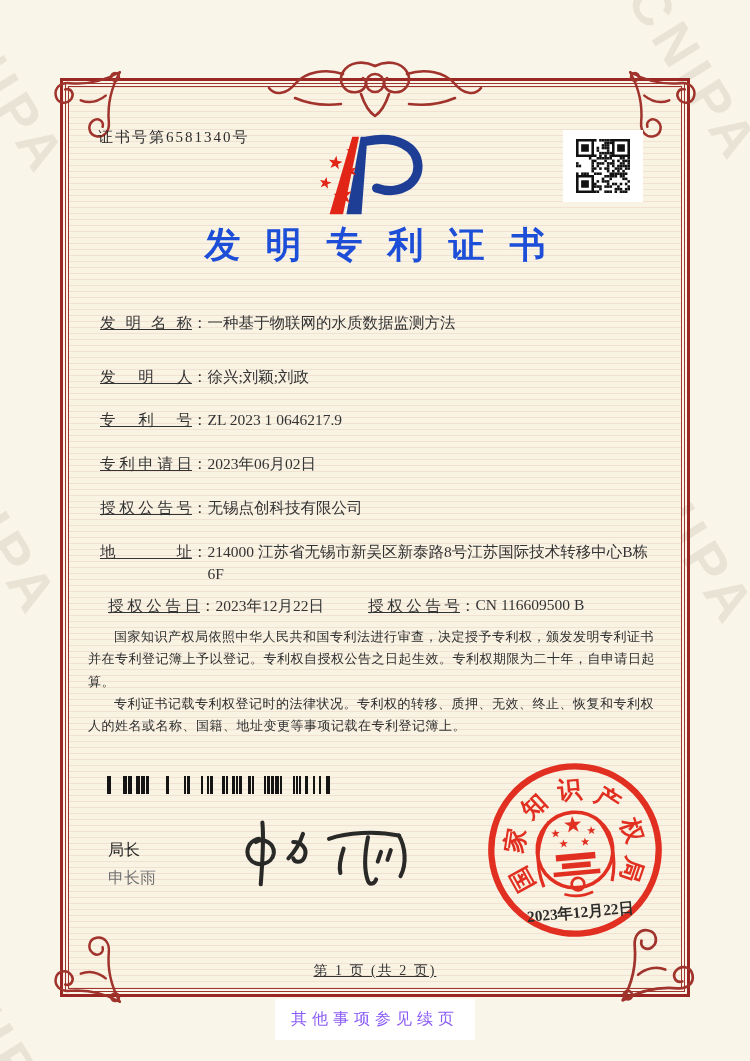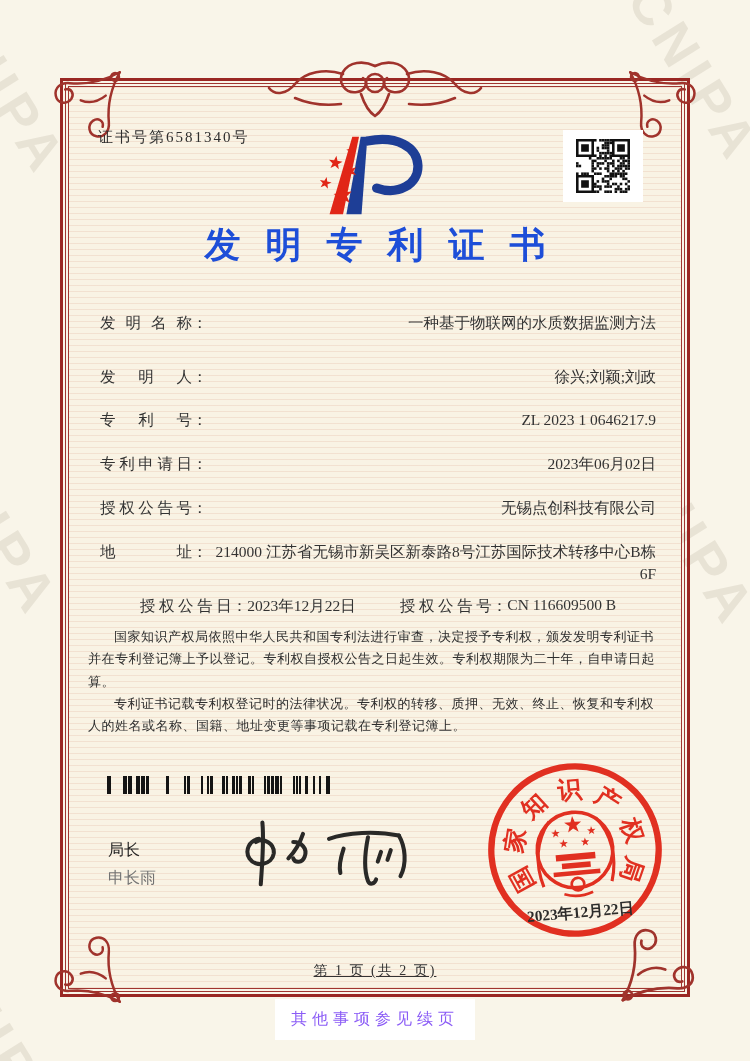--- a/index.html
+++ b/index.html
@@ -36,25 +36,25 @@
   .qr-box { position:absolute; left:563px; top:130px; width:80px; height:72px; background:#ffffff; }
   .qr-box svg { position:absolute; left:13px; top:9px; }
   .title {
     position:absolute; left:0; top:221px; width:750px; text-align:center;
     font-size:36px; font-weight:600; color:#1d4ed8;
     letter-spacing:25px; padding-left:25px;
   }
   
   .fields { position:absolute; left:100px; top:312px; width:556px; font-size:15.5px; color:#333; }
   .field { position:absolute; left:0; display:flex; width:100%; line-height:1.45; }
-  .flabel { display:inline-block; width:92px; text-align:justify; text-align-last:justify; flex:none; }
+  .flabel { display:inline-block; width:92px; text-align:justify; text-align-last:justify; flex:none;text-decoration:underline; }
   .fcolon { flex:none; }
-  .fvalue { flex:1;text-align:right; }
+  .fvalue { flex:1; }
   .f0{top:0} .f1{top:54px} .f2{top:97px} .f3{top:141px} .f4{top:185px} .f5{top:229px}
-  .grant { position:absolute; top:284px; left:0; display:flex; width:100%;justify-content:center; }
+  .grant { position:absolute; top:284px; left:8px; display:flex; width:100%; }
   .gpair { display:flex; }
   .gpair2 { margin-left:44px; }
   
   .paras { position:absolute; left:88px; top:626px; width:576px; font-size:13px; line-height:1.72; color:#2e2e2e; }
   .paras p { text-indent:2em; letter-spacing:0.5px; }
   .paras p + p { }
   
   .barcode { position:absolute; left:107px; top:776px; width:223px; height:18px; }
   .sig-title { position:absolute; left:108px; top:840px; font-family:"Liberation Sans","DejaVu Sans",sans-serif; font-size:16px; color:#1e1e1e; }
   .sig-name  { position:absolute; left:108px; top:868px; font-family:"Liberation Sans","DejaVu Sans",sans-serif; font-size:16px; color:#737373; }

